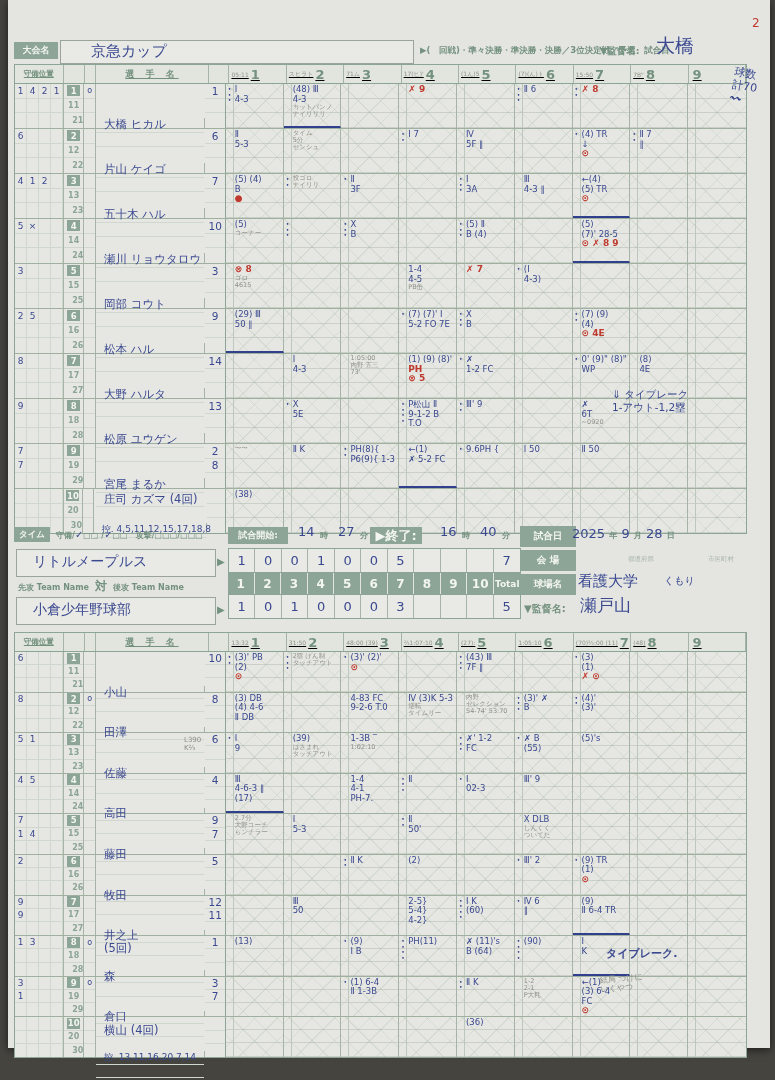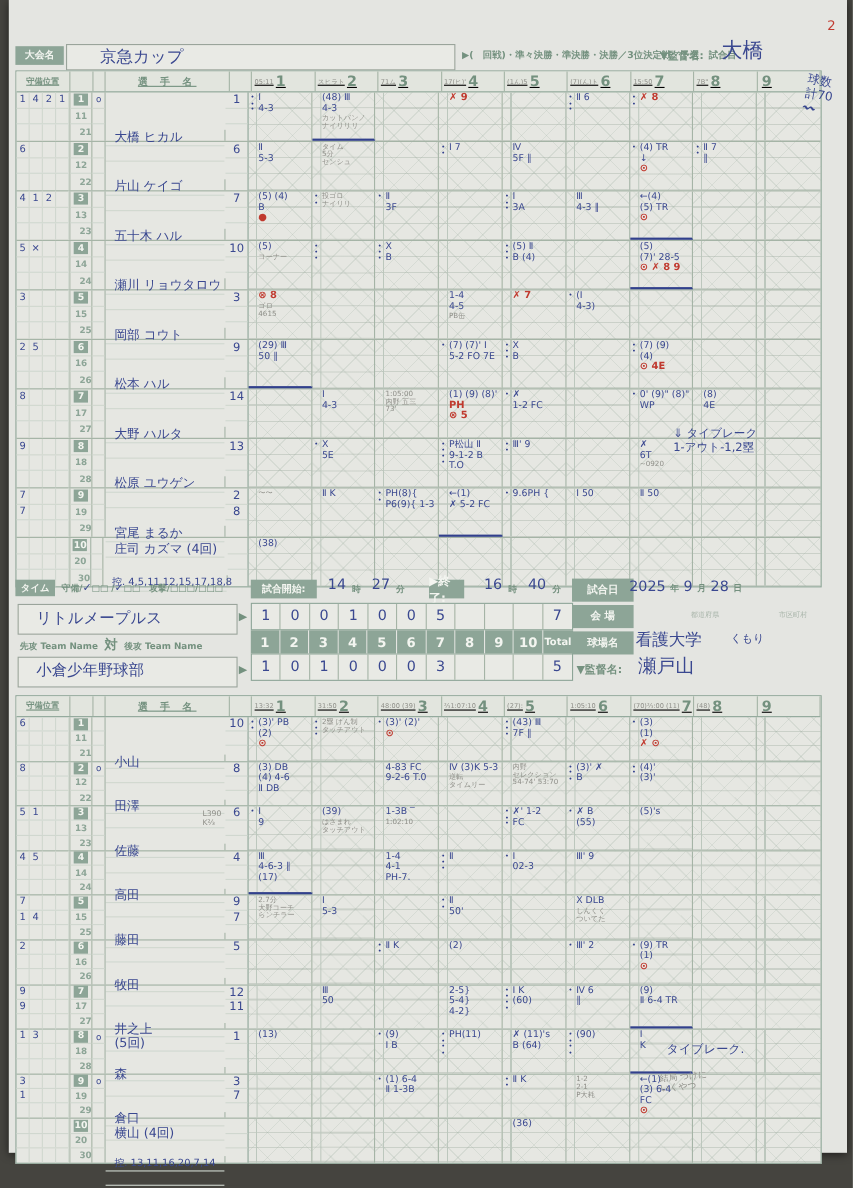--- a/index.html
+++ b/index.html
@@ -79,21 +79,21 @@
   .c-r{display:block;font-size:9px;line-height:9.5px;font-weight:bold;white-space:pre-line;}
   .c-p{display:block;font-size:6.5px;line-height:7px;white-space:pre-line;}
   
   .mid{position:absolute;left:0;top:522px;width:762px;height:110px;}
   .time-badge{left:6px;top:5px;width:36px;height:15px;font-size:8.5px;}
   .time-print{position:absolute;left:48px;top:7px;font-size:8px;font-weight:bold;}
   .time-print .hw{font-size:10px;}
   .start-badge{left:220px;top:5px;width:60px;height:17px;font-size:9px;}
   .tval{position:absolute;top:2px;font-size:13px;}
   .tlbl{position:absolute;top:8px;font-size:8px;font-weight:bold;}
-  .end-badge{left:382px;top:5px;width:32px;height:17px;font-size:11px;}
+  .end-badge{left:362px;top:5px;width:52px;height:17px;font-size:13px;}
   .teambox{position:absolute;left:8px;width:198px;height:26px;border:1px solid #9aa49b;background:#e9eae5;}
   .teambox .hw{position:absolute;left:16px;top:3px;font-size:14px;white-space:nowrap;}
   .tb1{top:27px;}.tb2{top:75px;}
   .t-arrow{position:absolute;left:209px;font-size:10px;color:#74917f;}
   .vs-row{position:absolute;left:10px;top:56px;font-size:8px;font-weight:bold;white-space:nowrap;}
   .vs{font-size:12px;margin:0 6px;}
   .scores{position:absolute;left:220px;top:26px;width:293px;}
   .sc-row{display:flex;height:25px;border:1px solid #8da597;background:#e9eae5;box-sizing:border-box;}
   .sc-row.head{height:21px;background:none;border:none;}
   .sc{width:26.6px;border-right:1px solid #a5b4a6;display:flex;align-items:center;justify-content:center;
@@ -104,21 +104,21 @@
   .rb-badge{left:512px;width:56px;height:21px;font-size:9.5px;}
   .rb-row{position:absolute;left:564px;font-size:13px;white-space:nowrap;}
   .rb-row .prt{font-size:8px;font-weight:bold;}
   .faint{font-size:6.5px;color:#aab6ab;}
   .mgr2{position:absolute;left:516px;top:80px;font-size:10px;font-weight:bold;}
   .mgr2-name{position:absolute;left:572px;top:72px;font-size:17px;}
   
   .note{position:absolute;white-space:pre-line;}
   .n-pitch{left:724px;top:68px;font-size:11px;transform:rotate(10deg);line-height:13px;}
   .n-tb1{left:604px;top:388px;font-size:10.5px;line-height:13px;}
-  .n-tb2{left:598px;top:946px;font-size:11px;}
+  .n-tb2{left:598px;top:946px;font-size:11px;font-weight:bold;}
   .n-pb{left:592px;top:974px;font-size:8px;transform:rotate(-5deg);line-height:9px;}
   .n-l390{left:176px;top:736px;font-size:7px;line-height:8px;}
 </style>
 </head>
 <body>
 
 <div class="photo">
   <div class="paper">
 
     <div class="corner-num hw-red">2</div>

